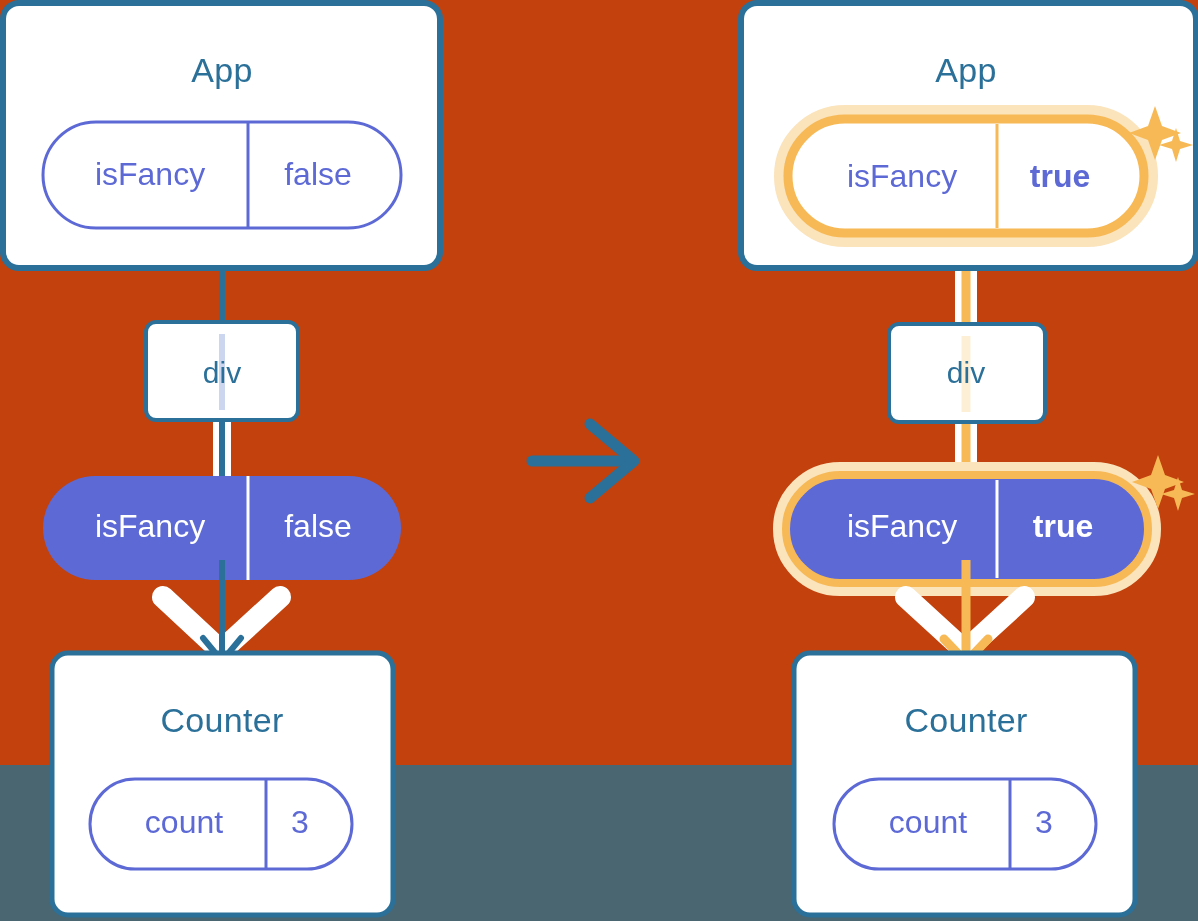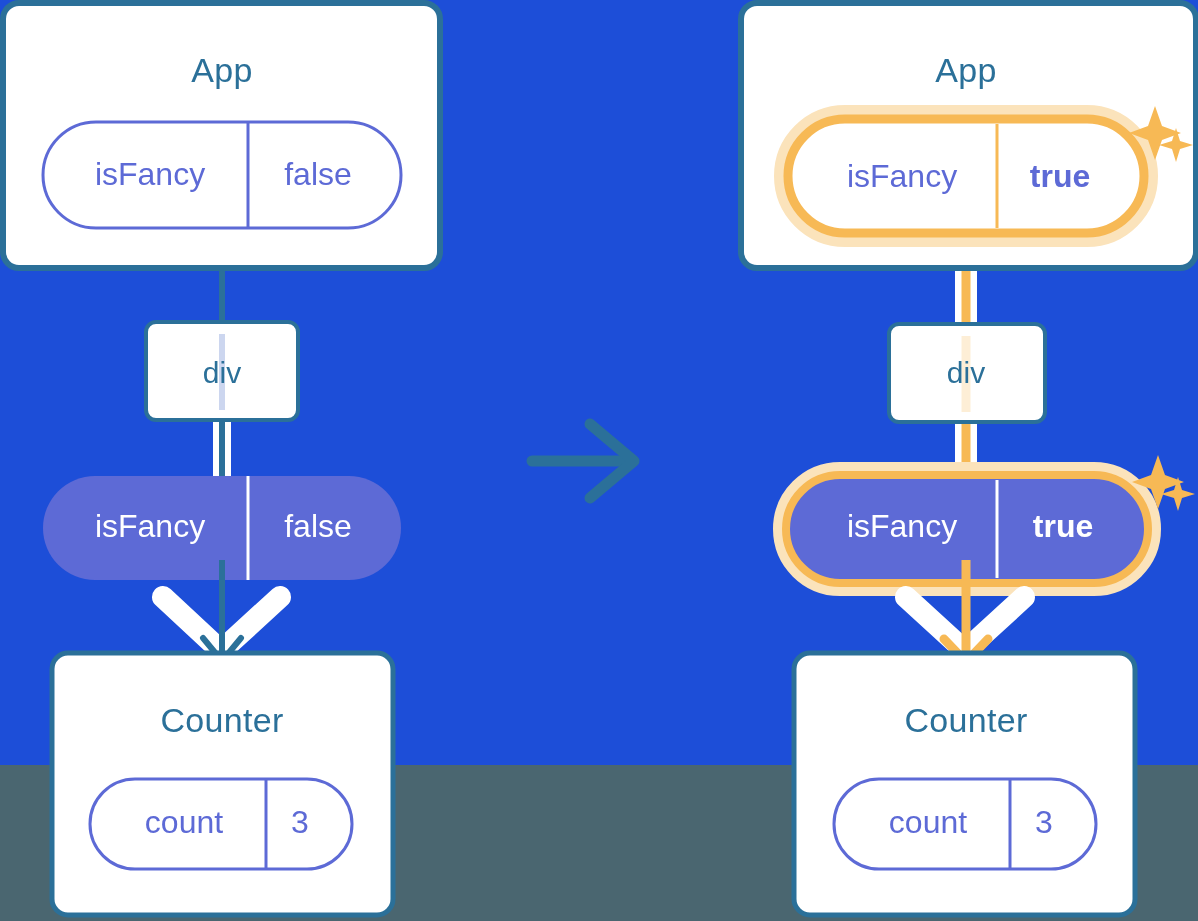--- a/index.html
+++ b/index.html
@@ -10,21 +10,21 @@
   body {
     width: 1198px;
     height: 921px;
     overflow: hidden;
     font-family: "Liberation Sans", sans-serif;
   }
   #stage {
     position: relative;
     width: 1198px;
     height: 765px;
-    background: #1d4ed8;
+    background: #c2410c;
   }
   svg.diagram {
     display: block;
     width: 1198px;
     height: 921px;
   }
   text {
     font-family: "Liberation Sans", sans-serif;
     dominant-baseline: middle;
   }

